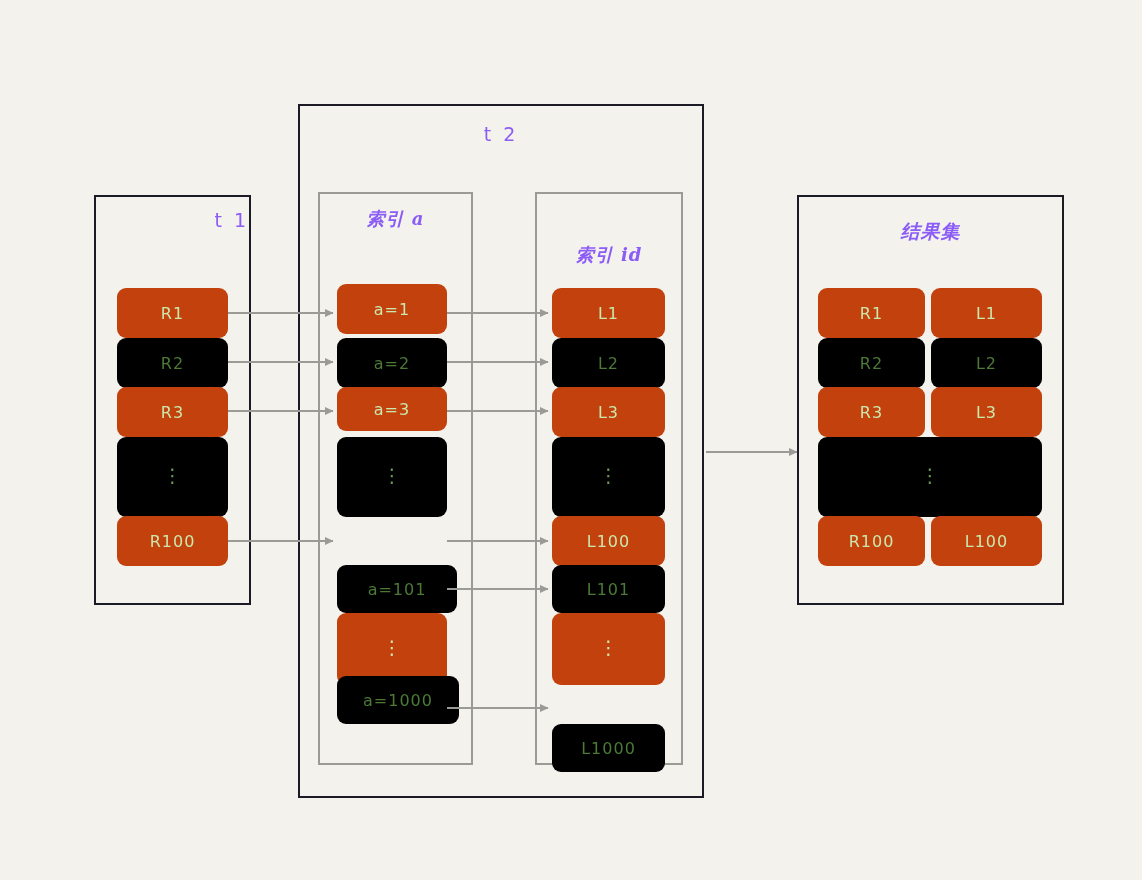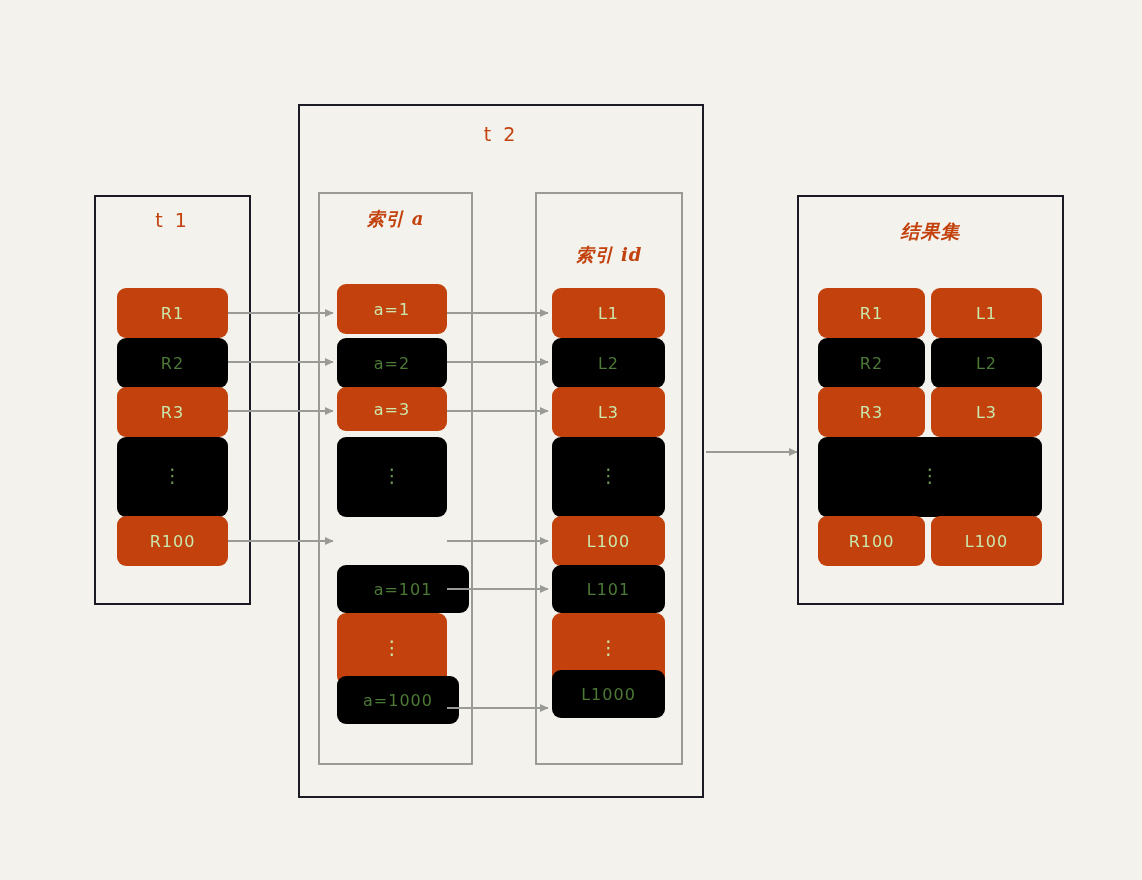--- a/index.html
+++ b/index.html
@@ -27,21 +27,21 @@
     box-sizing: border-box;
   }
   .panel-title {
     position: absolute;
     left: 0;
     right: 0;
     text-align: center;
     font-family: "DejaVu Serif", serif;
     font-style: italic;
     font-weight: 700;
-    color: #c2410c;
+    color: #8b5cf6;
     letter-spacing: 1px;
   }
   .panel-title.latin {
     font-family: "DejaVu Sans", sans-serif;
     font-style: normal;
     font-weight: 400;
     letter-spacing: 3px;
   }
 
   #panel-t1   { left: 94px;  top: 195px; width: 157px; height: 410px; }
@@ -90,21 +90,21 @@
     height: 880px;
     pointer-events: none;
   }
 </style>
 </head>
 <body>
 
 <div id="canvas">
 
   <div class="panel" id="panel-t1">
-    <div class="panel-title latin" style="top:12px; font-size:19px;">t 1</div>
+    <div class="panel-title latin" style="top:12px; font-size:19px;text-align:right;">t 1</div>
   </div>
 
   <div class="cell dark" style="left:117px; top:288px; width:111px; height:50px;">
       <span>R1</span>
     </div>
   <div class="cell light" style="left:117px; top:338px; width:111px; height:50px;">
       <span>R2</span>
     </div>
   <div class="cell dark" style="left:117px; top:387px; width:111px; height:50px;">
       <span>R3</span>
@@ -128,21 +128,21 @@
     </div>
   <div class="cell light" style="left:337px; top:338px; width:110px; height:50px;">
       <span>a=2</span>
     </div>
   <div class="cell dark" style="left:337px; top:387px; width:110px; height:44px;">
       <span>a=3</span>
     </div>
   <div class="cell light" style="left:337px; top:437px; width:110px; height:80px;">
       <span class="dots">⋮</span>
     </div>
-  <div class="cell light" style="left:337px; top:565px; width:132px; height:48px;">
+  <div class="cell light" style="left:337px; top:565px; width:120px; height:48px;">
       <span>a=101</span>
     </div>
   <div class="cell dark" style="left:337px; top:613px; width:110px; height:72px;">
       <span class="dots">⋮</span>
     </div>
   <div class="cell light" style="left:337px; top:676px; width:122px; height:48px;">
       <span>a=1000</span>
     </div>
 
   <div class="subpanel" id="sub-id">
@@ -162,21 +162,21 @@
     </div>
   <div class="cell dark" style="left:552px; top:516px; width:113px; height:50px;">
       <span>L100</span>
     </div>
   <div class="cell light" style="left:552px; top:565px; width:113px; height:48px;">
       <span>L101</span>
     </div>
   <div class="cell dark" style="left:552px; top:613px; width:113px; height:72px;">
       <span class="dots">⋮</span>
     </div>
-  <div class="cell light" style="left:552px; top:670px; width:113px; height:48px;">
+  <div class="cell light" style="left:552px; top:724px; width:113px; height:48px;">
       <span>L1000</span>
     </div>
 
   <div class="panel" id="panel-res">
     <div class="panel-title" style="top:22px; font-size:19px;">结果集</div>
   </div>
 
   <div class="cell dark" style="left:818px; top:288px; width:107px; height:50px;">
       <span>R1</span>
     </div>

